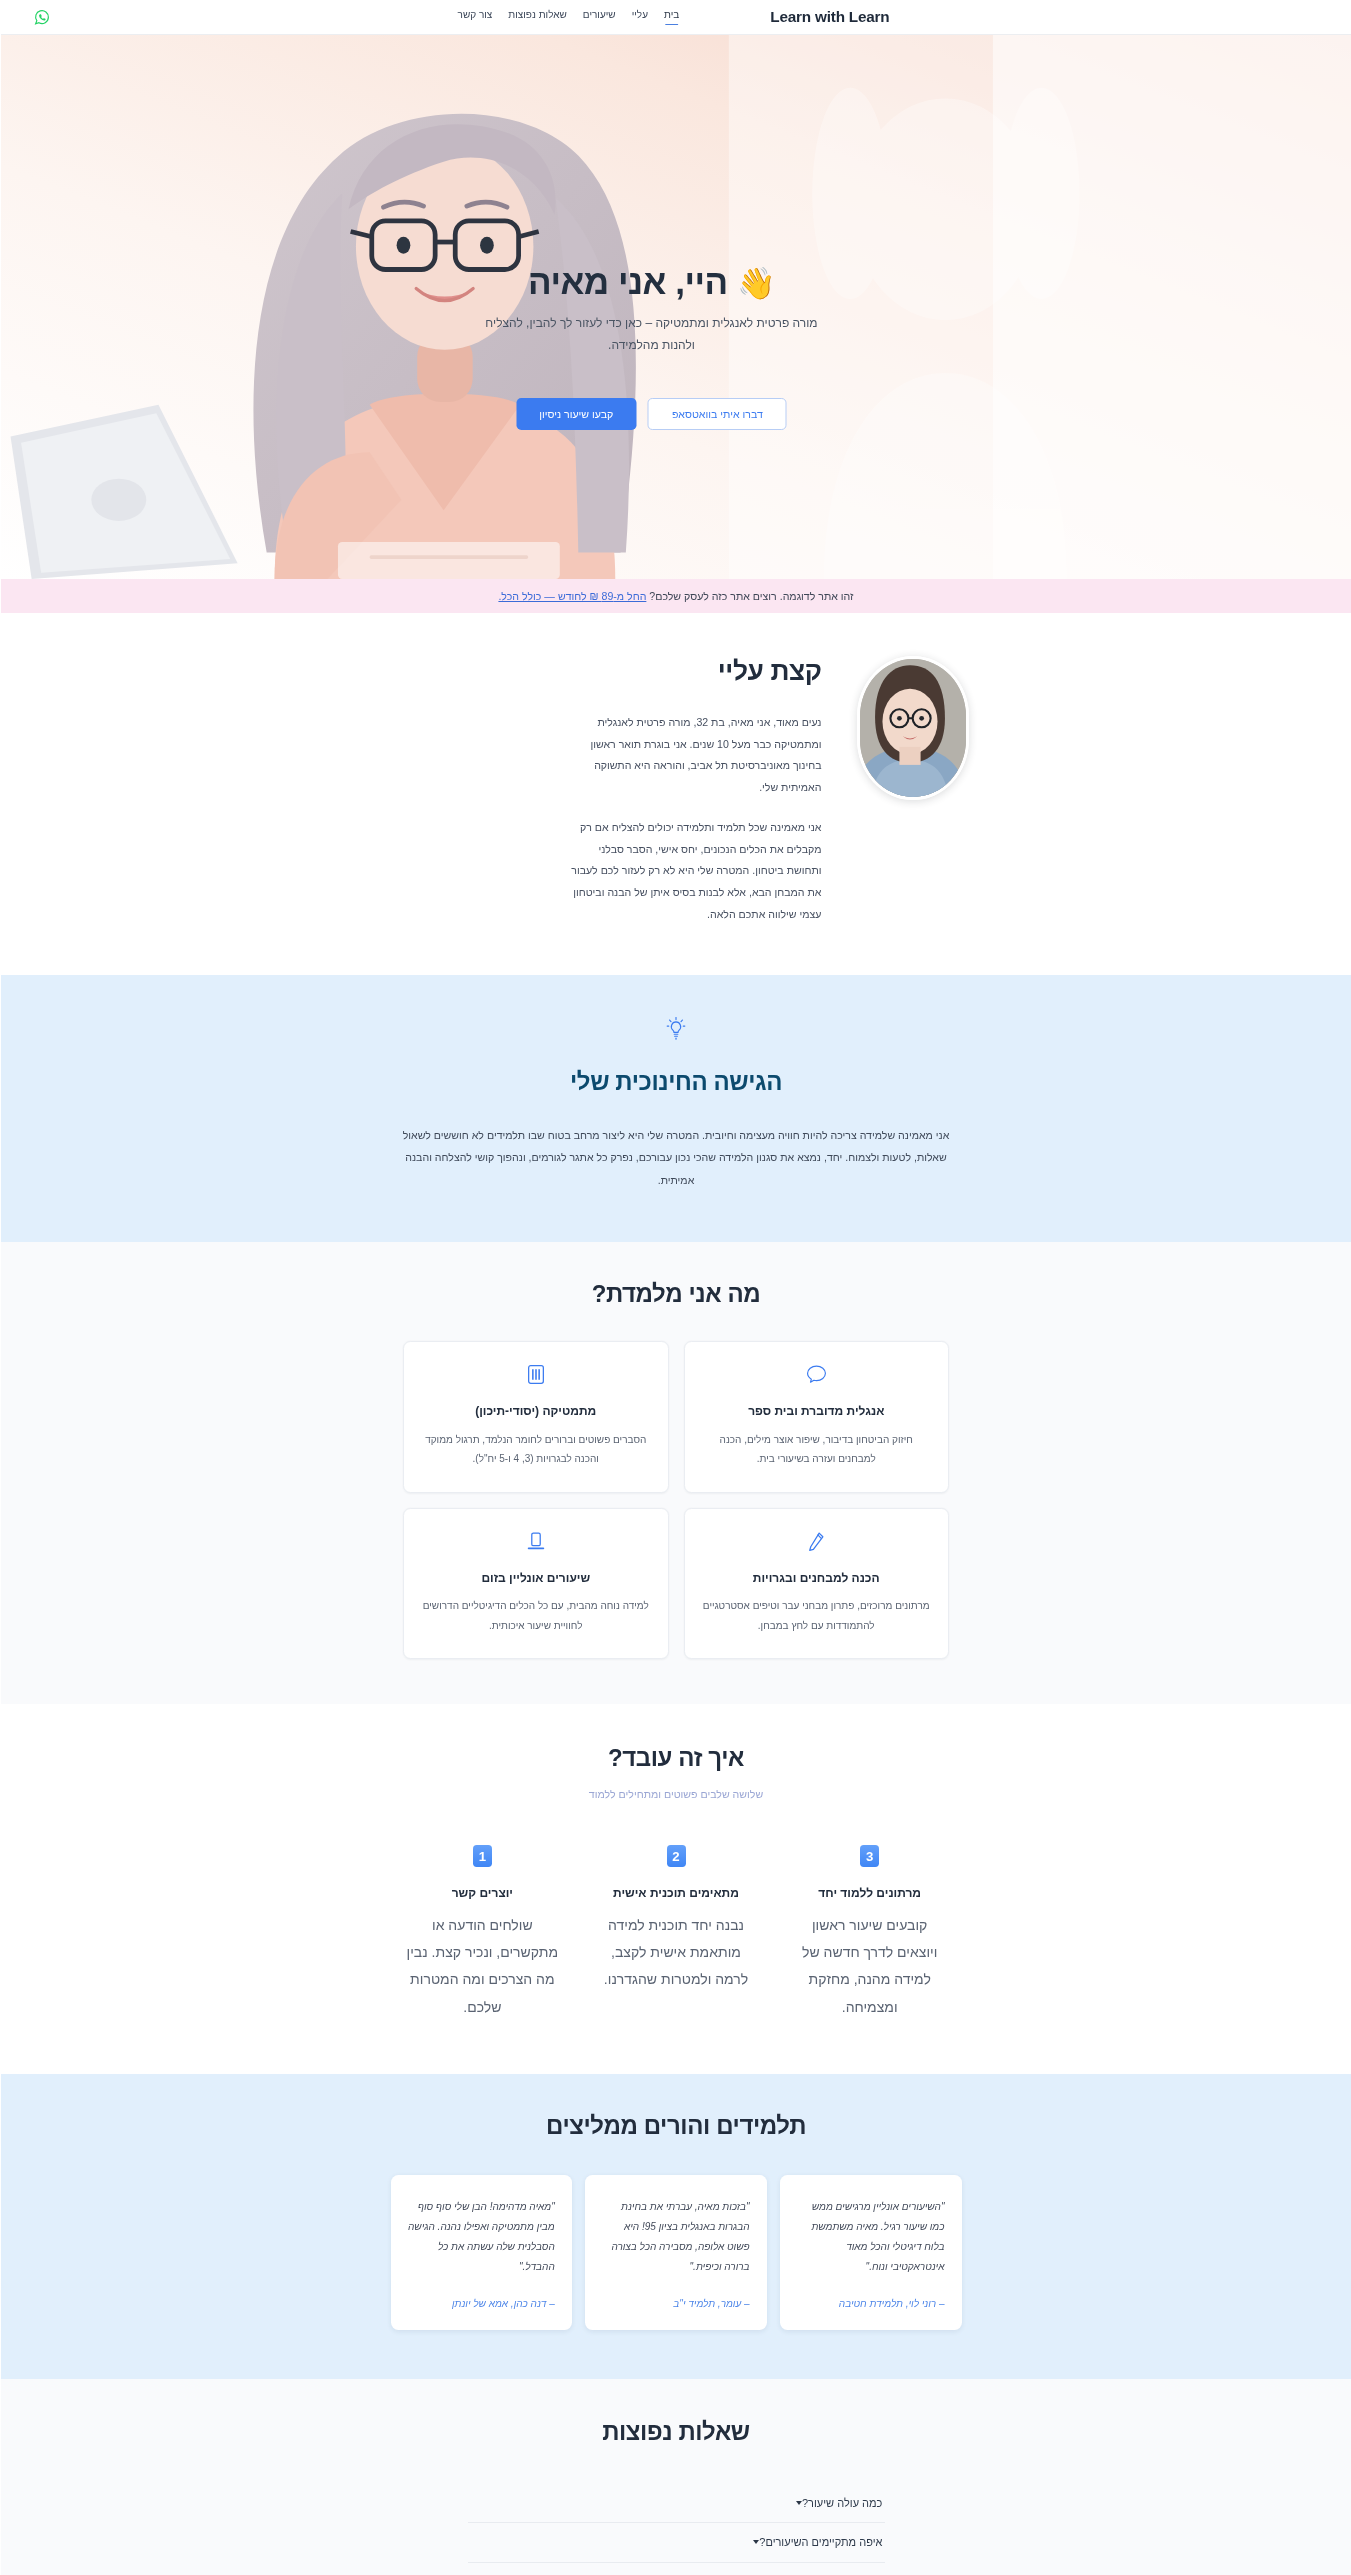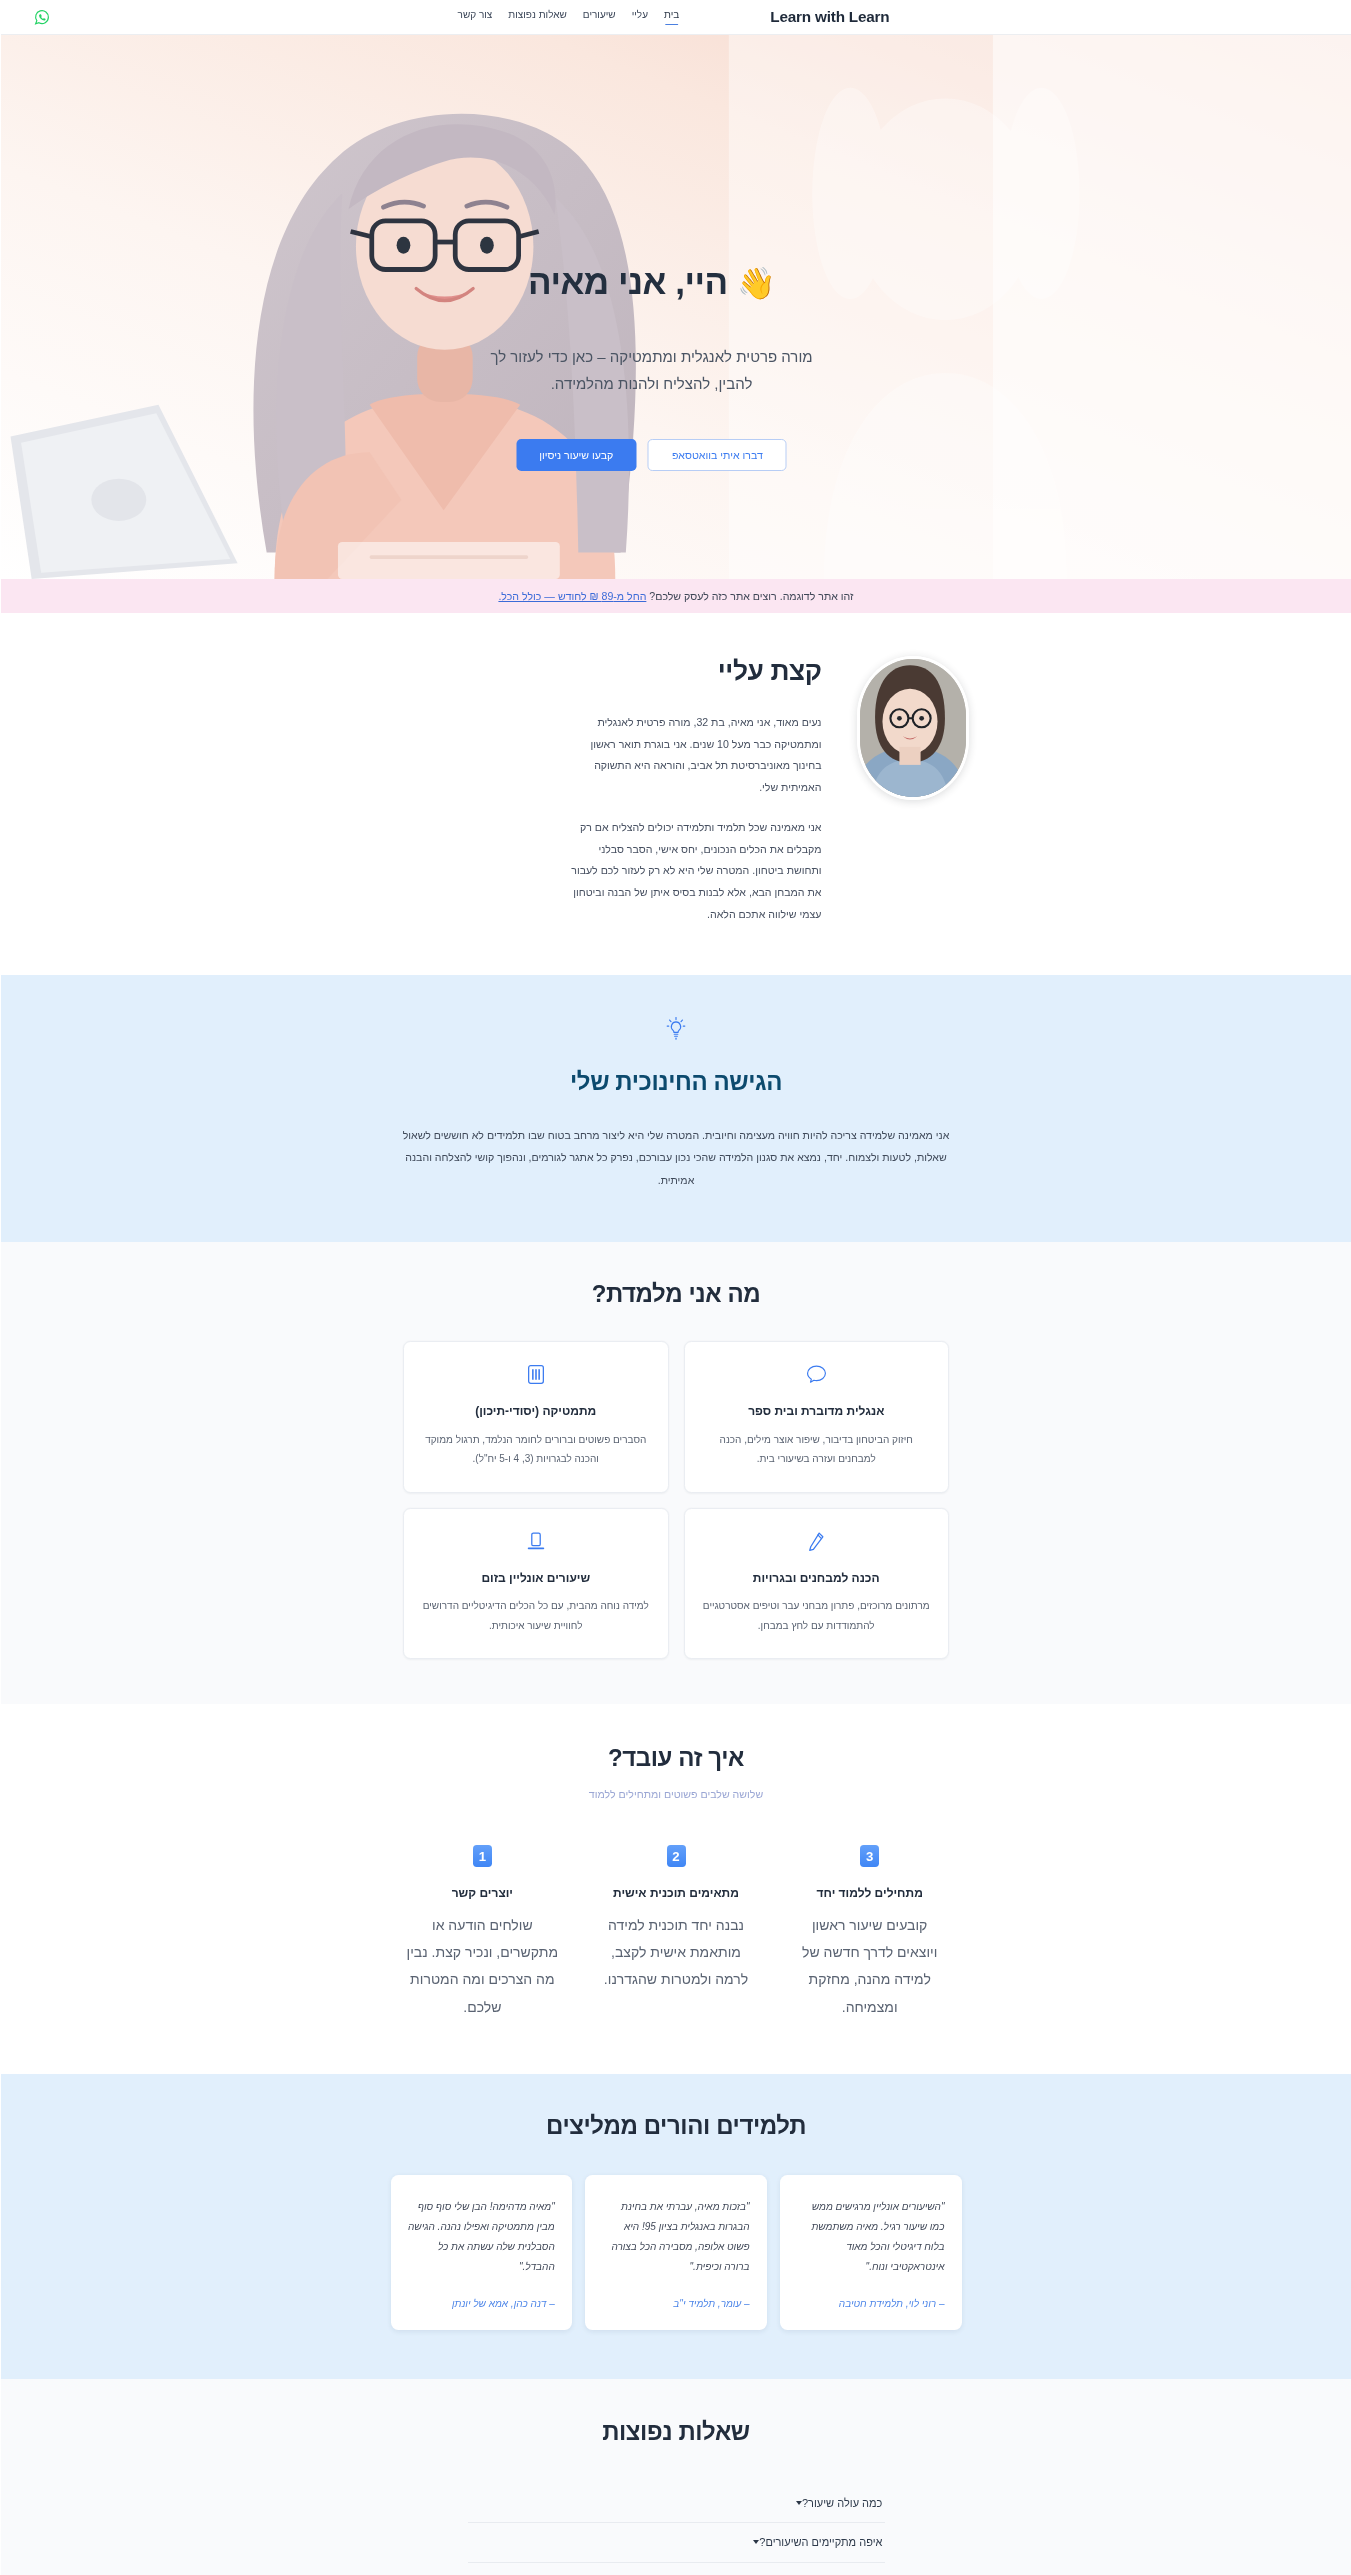--- a/index.html
+++ b/index.html
@@ -100,22 +100,22 @@
   .hero-title {
     font-size: 35px;
     line-height: 1.12;
     font-weight: bold;
     color: #232f3f;
     letter-spacing: -0.5px;
     white-space: nowrap;
   }
   .hero-title .wave { font-size: 31px; }
   .hero-sub {
-    margin-top: 41px;
-    font-size: 15px;
+    margin-top: 11px;
+    font-size: 12px;
     line-height: 1.82;
     color: #4a5463;
   }
   .hero-ctas {
     margin-top: 42px;
     display: flex;
     justify-content: center;
     gap: 11.6px;
   }
   .btn {
@@ -531,21 +531,21 @@
 
   </div>
 </section>
 
 <section class="steps">
   <h2 class="section-title-c">איך זה עובד?</h2>
   <p class="steps-sub">שלושה שלבים פשוטים ומתחילים ללמוד</p>
   <div class="steps-grid">
     <div class="step">
       <div class="step-badge">3</div>
-      <div class="step-title">מתחילים ללמוד יחד</div>
+      <div class="step-title">מרתונים ללמוד יחד</div>
       <div class="step-desc">קובעים שיעור ראשון ויוצאים לדרך חדשה של למידה מהנה, מחזקת ומצמיחה.</div>
     </div>
     <div class="step">
       <div class="step-badge">2</div>
       <div class="step-title">מתאימים תוכנית אישית</div>
       <div class="step-desc">נבנה יחד תוכנית למידה מותאמת אישית לקצב, לרמה ולמטרות שהגדרנו.</div>
     </div>
     <div class="step">
       <div class="step-badge">1</div>
       <div class="step-title">יוצרים קשר</div>

